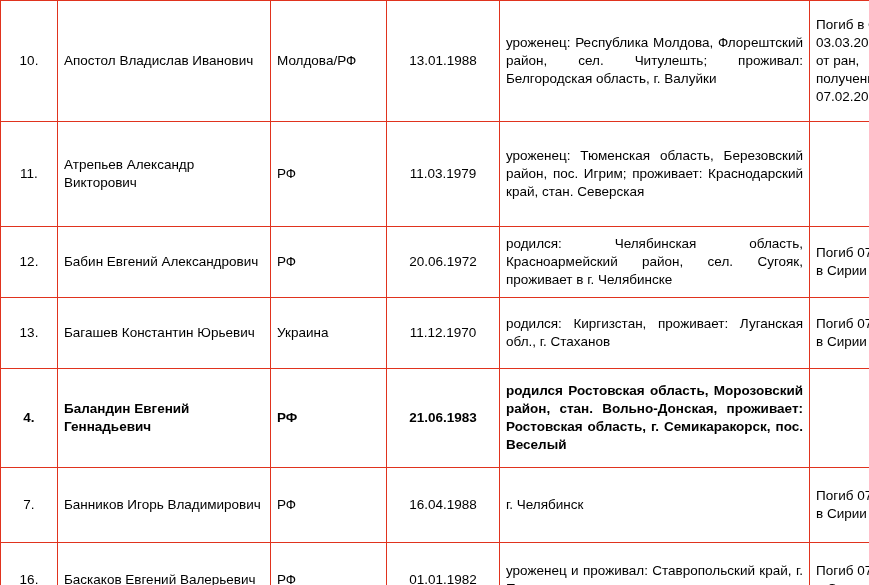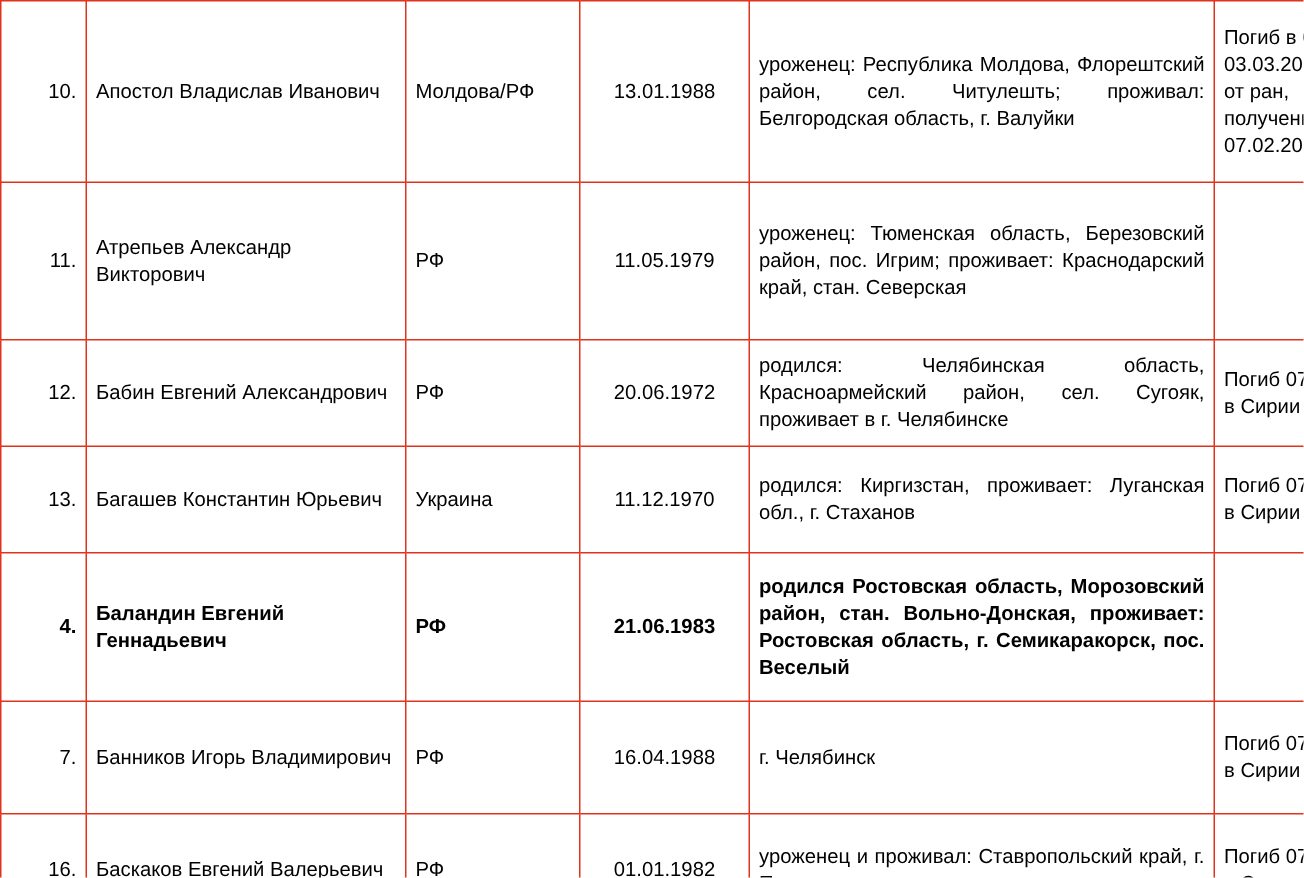--- a/index.html
+++ b/index.html
@@ -21,21 +21,21 @@
   }
   .doc-table td {
     border: 1px solid #e0331e;
     vertical-align: middle;
     font-size: 13.5px;
     line-height: 1.32;
     padding: 4px 6px;
     word-wrap: break-word;
     overflow-wrap: break-word;
   }
-  .col-num   { width: 44px;  text-align: right; }
+  .col-num   { width: 44px;  text-align: center; }
   .col-name  { width: 200px; text-align: left; padding-left: 10px; margin-left: 44px; }
   .col-cit   { width: 103px; text-align: left; }
   .col-dob   { width: 100px; text-align: center; }
   .col-info  { width: 297px; text-align: justify; text-align-last: left; vertical-align: top; padding-top: 6px; }
   .col-note  { width: 110px; text-align: left; vertical-align: top; padding-top: 6px; }
   tr.r10 td { height: 112px; }
   tr.r11 td { height: 96px; }
   tr.r12 td { height: 62px; }
   tr.r13 td { height: 62px; }
   tr.r14 td { height: 90px; font-weight: bold; }
@@ -52,21 +52,21 @@
       <td class="col-name">Апостол Владислав Иванович</td>
       <td class="col-cit">Молдова/РФ</td>
       <td class="col-dob">13.01.1988</td>
       <td class="col-info">уроженец: Республика Молдова, Флорештский район, сел. Читулешть; проживал: Белгородская область, г. Валуйки</td>
       <td class="col-note">Погиб в Сирии 03.03.2018 (умер от ран, полученных 07.02.2018)</td>
     </tr>
     <tr class="r11">
       <td class="col-num">11.</td>
       <td class="col-name">Атрепьев Александр Викторович</td>
       <td class="col-cit">РФ</td>
-      <td class="col-dob">11.05.1979</td>
+      <td class="col-dob">11.03.1979</td>
       <td class="col-info">уроженец: Тюменская область, Березовский район, пос. Игрим; проживает: Краснодарский край, стан. Северская</td>
       <td class="col-note"></td>
     </tr>
     <tr class="r12">
       <td class="col-num">12.</td>
       <td class="col-name">Бабин Евгений Александрович</td>
       <td class="col-cit">РФ</td>
       <td class="col-dob">20.06.1972</td>
       <td class="col-info">родился: Челябинская область, Красноармейский район, сел. Сугояк, проживает в г. Челябинске</td>
       <td class="col-note">Погиб 07.02.2018 в Сирии</td>

